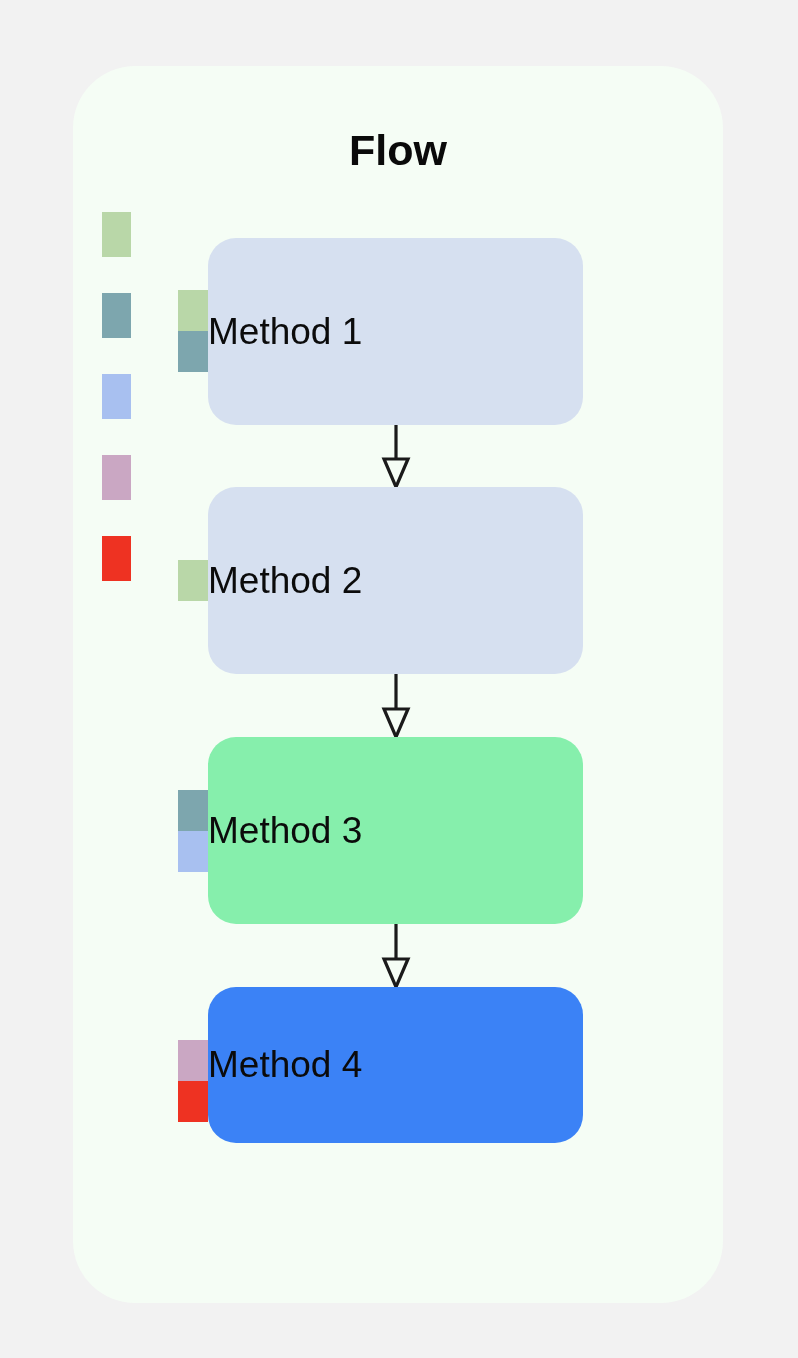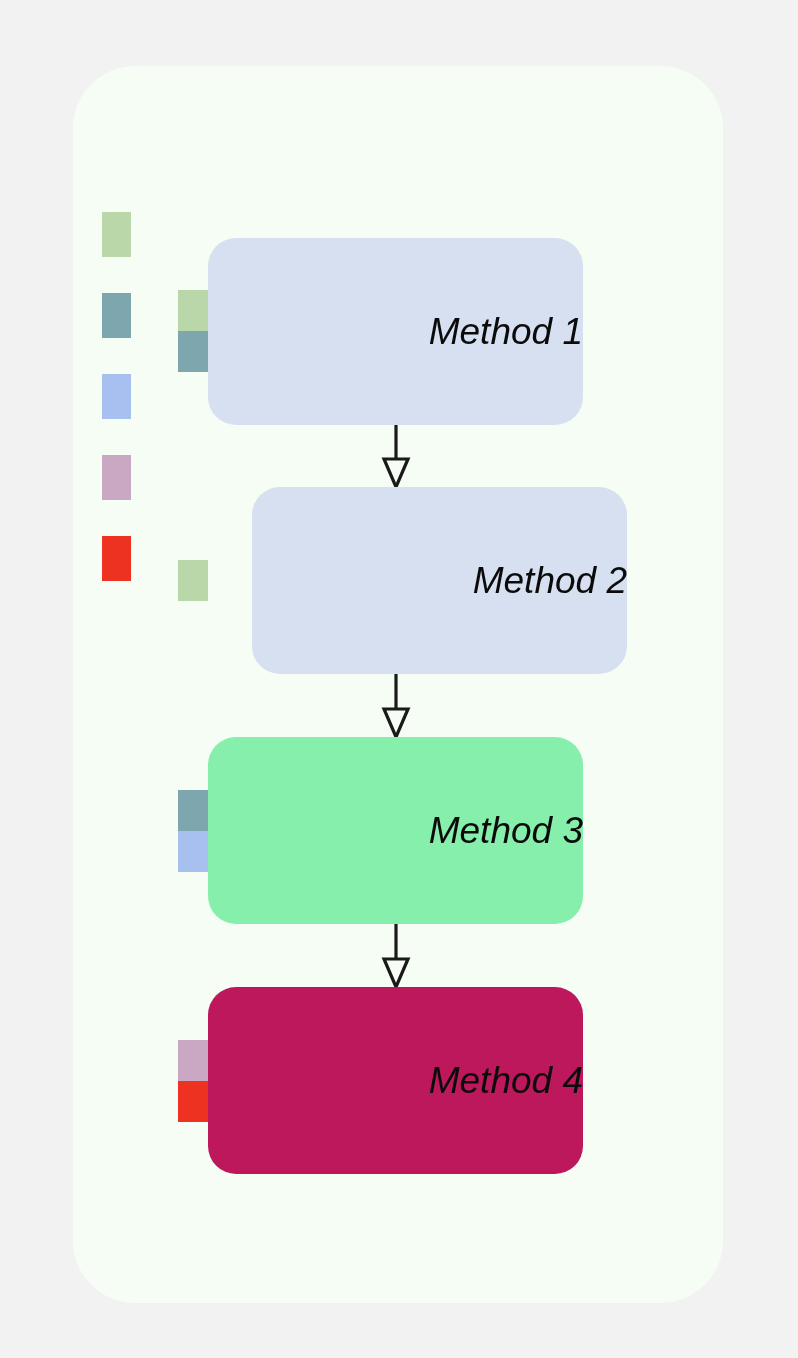--- a/index.html
+++ b/index.html
@@ -69,26 +69,25 @@
     width: 375px;
     background: #d6e0f0;
     border-radius: 28px;
   }
   .node-label {
     position: absolute;
     left: 0;
     top: 50%;
     transform: translateY(-50%);
     width: 100%;
-    text-align: right;
+    text-align: left;
     font-size: 37px;
     font-weight: normal;
     color: #0b0b0b;
     line-height: 44px;
-    font-style: italic;
   }
   .stripe {
     position: absolute;
     left: 0;
     width: 30px;
     height: 41px;
   }
 
   
   .arrow-svg {
@@ -106,45 +105,46 @@
     stroke-linejoin: miter;
   }
 </style>
 </head>
 <body>
 
 <div id="diagram-root">
 
   <div class="flow-card"></div>
 
+  <div class="flow-title">Flow</div>
 
   <div class="legend" id="legend-container">
       <div class="legend-swatch" style="top: 0px; background: rgb(185, 215, 168);"></div>
       <div class="legend-swatch" style="top: 81px; background: rgb(125, 166, 174);"></div>
       <div class="legend-swatch" style="top: 162px; background: rgb(168, 192, 240);"></div>
       <div class="legend-swatch" style="top: 243px; background: rgb(202, 167, 195);"></div>
       <div class="legend-swatch" style="top: 324px; background: rgb(238, 50, 34);"></div>
     </div>
 
   <div id="nodes-container">
       <div class="node" style="top: 238px; height: 187px; background: rgb(214, 224, 240);">
         <div class="node-label">Method 1</div>
       </div>
       <div class="stripe" style="position: absolute; left: 178px; top: 290px; background: rgb(185, 215, 168);"></div>
       <div class="stripe" style="position: absolute; left: 178px; top: 331px; background: rgb(125, 166, 174);"></div>
-      <div class="node" style="top: 487px; height: 187px; background: rgb(214, 224, 240); margin-left: 44px;">
+      <div class="node" style="top: 487px; height: 187px; background: rgb(214, 224, 240);">
         <div class="node-label">Method 2</div>
       </div>
       <div class="stripe" style="position: absolute; left: 178px; top: 560px; background: rgb(185, 215, 168);"></div>
       <div class="node" style="top: 737px; height: 187px; background: #86efac;">
         <div class="node-label">Method 3</div>
       </div>
       <div class="stripe" style="position: absolute; left: 178px; top: 790px; background: rgb(125, 166, 174);"></div>
       <div class="stripe" style="position: absolute; left: 178px; top: 831px; background: rgb(168, 192, 240);"></div>
-      <div class="node" style="top: 987px; height: 187px; background: #be185d;">
+      <div class="node" style="top: 987px; height: 156px; background: #3b82f6;">
         <div class="node-label">Method 4</div>
       </div>
       <div class="stripe" style="position: absolute; left: 178px; top: 1040px; background: rgb(202, 167, 195);"></div>
       <div class="stripe" style="position: absolute; left: 178px; top: 1081px; background: rgb(238, 50, 34);"></div>
     </div>
 
   <div id="arrows-container">
       <svg class="arrow-svg" width="72" height="62" viewBox="0 0 72 62" style="top: 425px; height: 62px;">
         <line x1="36" y1="0" x2="36" y2="34"></line>
         <polygon points="24,34 48,34 36,62"></polygon>

